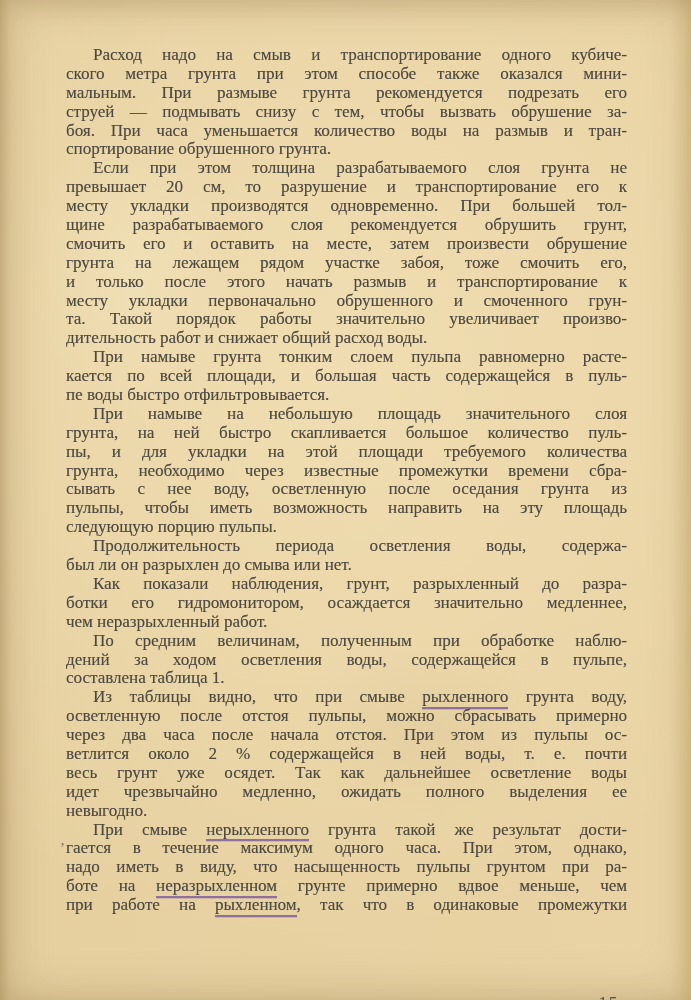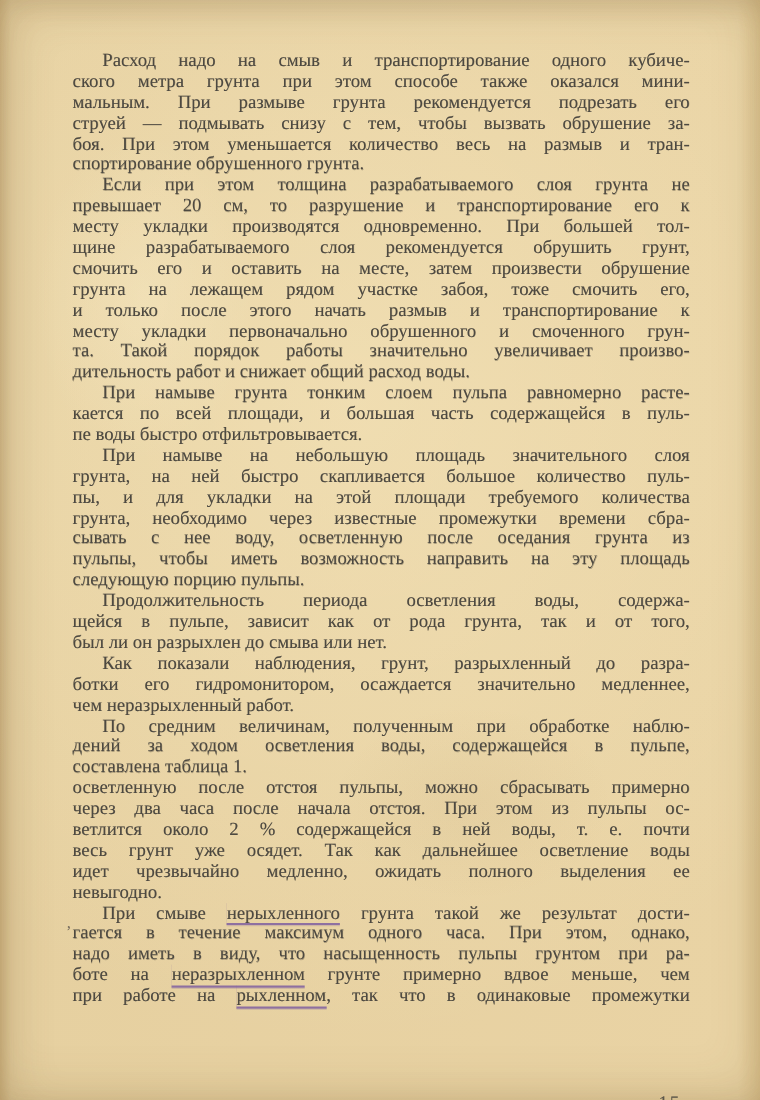--- a/index.html
+++ b/index.html
@@ -70,21 +70,21 @@
 <div class="vignette"></div>
 <div class="blotch1"></div>
 <div class="blotch2"></div>
 
 <div class="text-block">
     <div class="para">
       <div class="line justified first">Расход надо на смыв и транспортирование одного кубиче-</div>
       <div class="line justified">ского метра грунта при этом способе также оказался мини-</div>
       <div class="line justified">мальным. При размыве грунта рекомендуется подрезать его</div>
       <div class="line justified">струей — подмывать снизу с тем, чтобы вызвать обрушение за-</div>
-      <div class="line justified">боя. При этом уменьшается количество весь на размыв и тран-</div>
+      <div class="line justified">боя. При часа уменьшается количество воды на размыв и тран-</div>
       <div class="line justified lastline">спортирование обрушенного грунта.</div>
     </div>
     <div class="para">
       <div class="line justified first">Если при этом толщина разрабатываемого слоя грунта не</div>
       <div class="line justified">превышает 20 см, то разрушение  и транспортирование его к</div>
       <div class="line justified">месту укладки производятся одновременно. При большей тол-</div>
       <div class="line justified">щине разрабатываемого слоя рекомендуется обрушить грунт,</div>
       <div class="line justified">смочить его и оставить на месте, затем произвести обрушение</div>
       <div class="line justified">грунта на лежащем рядом участке забоя, тоже смочить его,</div>
       <div class="line justified">и только после этого начать размыв и транспортирование к</div>
@@ -101,34 +101,34 @@
       <div class="line justified first">При намыве на небольшую площадь значительного слоя</div>
       <div class="line justified">грунта, на ней быстро скапливается большое количество пуль-</div>
       <div class="line justified">пы, и для укладки на этой площади требуемого количества</div>
       <div class="line justified">грунта, необходимо через известные промежутки времени сбра-</div>
       <div class="line justified">сывать с нее воду, осветленную после оседания грунта из</div>
       <div class="line justified">пульпы, чтобы иметь возможность направить на эту площадь</div>
       <div class="line justified lastline">следующую порцию пульпы.</div>
     </div>
     <div class="para">
       <div class="line justified first">Продолжительность периода осветления воды, содержа-</div>
-      <div class="line justified">щейся в пульпе, зависит как от рода грунта, так и от того,</div>
       <div class="line justified lastline">был ли он разрыхлен до смыва или нет.</div>
     </div>
     <div class="para">
       <div class="line justified first">Как показали наблюдения, грунт, разрыхленный до разра-</div>
       <div class="line justified">ботки его гидромонитором, осаждается значительно медленнее,</div>
       <div class="line justified lastline">чем неразрыхленный работ.</div>
     </div>
     <div class="para">
       <div class="line justified first">По средним величинам, полученным при обработке наблю-</div>
       <div class="line justified">дений за ходом осветления воды, содержащейся в пульпе,</div>
       <div class="line justified lastline">составлена таблица 1.</div>
     </div>
     <div class="para">
+      <div class="line justified first">Из таблицы видно, что при смыве <span class="underlined">рыхленного</span> грунта воду,</div>
       <div class="line justified">осветленную после отстоя пульпы, можно сбрасывать примерно</div>
       <div class="line justified">через два часа после начала отстоя. При этом из пульпы ос-</div>
       <div class="line justified">ветлится около 2 % содержащейся в ней воды, т. е. почти</div>
       <div class="line justified">весь грунт уже осядет. Так как дальнейшее осветление воды</div>
       <div class="line justified">идет чрезвычайно медленно, ожидать полного выделения ее</div>
       <div class="line justified lastline">невыгодно.</div>
     </div>
     <div class="para">
       <div class="line justified first">При смыве <span class="underlined">нерыхленного</span> грунта такой же результат дости-</div>
       <div class="line justified">гается в течение максимум одного часа. При этом, однако,</div>

